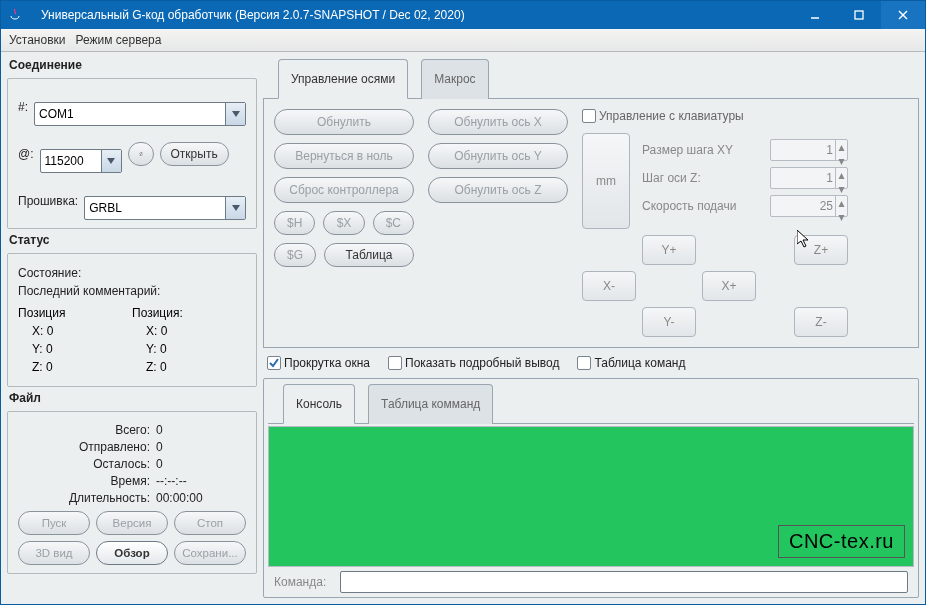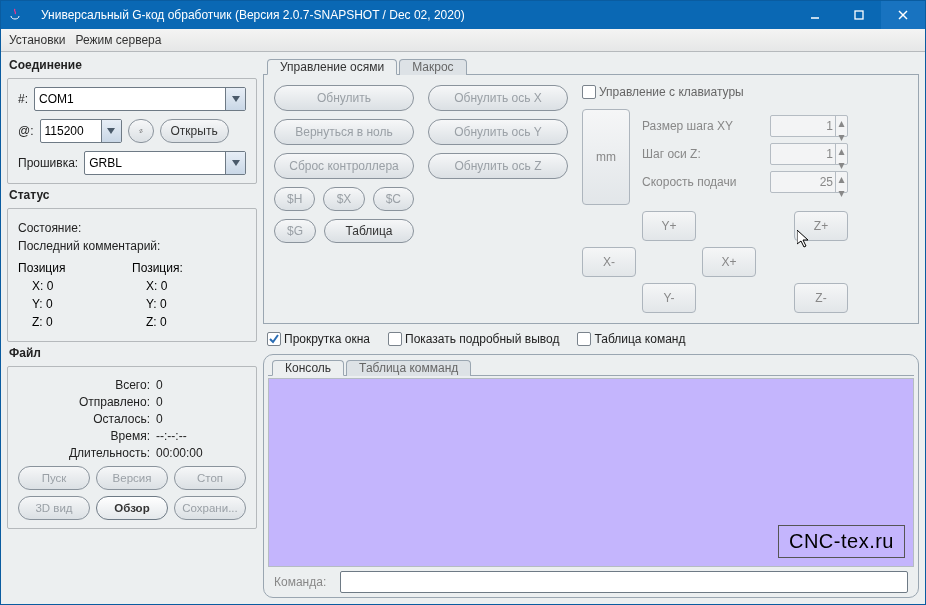--- a/index.html
+++ b/index.html
@@ -18,21 +18,21 @@
 .rightcol { flex: 1; display: flex; flex-direction: column; gap: 6px; }
 .group-title { font-weight: bold; color: #222; margin-bottom: 2px; margin-left: 2px; }
 .panel { border: 1px solid #b5b9bc; background: #eceff0; border-radius: 2px; padding: 8px 10px; }
 .row { display: flex; align-items: center; gap: 6px; margin-bottom: 8px; }
 .row:last-child { margin-bottom: 0; }
 .lbl { color: #222; }
 .input, .select {
   height: 24px; background: #fff; border: 1px solid #6e7a85; border-radius: 2px;
   padding: 0 4px; display: flex; align-items: center; position: relative;
 }
-.select { padding-right: 20px; }
+.select { padding-right: 20px; margin-top: 15px; }
 .select .dd { position: absolute; right: 0; top: 0; bottom: 0; width: 20px;
   background: linear-gradient(#e7eef6,#c9d7e6); border-left: 1px solid #6e7a85;
   display: flex; align-items: center; justify-content: center; }
 .select .dd svg { width: 8px; height: 6px; }
 .btn {
   height: 24px; background: linear-gradient(#f6f7f8,#dbe0e4); border: 1px solid #8a939c;
   border-radius: 13px; padding: 0 10px; display: inline-flex; align-items: center; justify-content: center;
   color: #333; cursor: default;
 }
 .btn.disabled { color: #9aa0a6; }
@@ -45,21 +45,21 @@
 .pos-col div.val { margin-left: 14px; }
 .file-panel .frow { display: flex; margin: 3px 0; }
 .file-panel .fl { flex: 1; text-align: right; color: #222; padding-right: 6px;}
 .file-panel .fv { width: 90px; color: #222; }
 .btn-row { display: flex; gap: 6px; margin-top: 6px; }
 .btn-row .btn { flex: 1; padding: 0 2px; font-size: 11.5px;}
 
 .tabs { display: flex; gap: 2px; border-bottom: 1px solid #9aa6b1; padding: 0 4px; }
 .tab {
   border: 1px solid #9aa6b1; border-bottom: none; border-radius: 4px 4px 0 0;
-  padding: 0 12px; background: #e3e7ea; color: #333; position: relative; top: 1px;
+  padding: 12px 12px; background: #e3e7ea; color: #333; position: relative; top: 1px; margin-left: 11px;
 }
 .tab.active { background: #eceff0; border-bottom: 1px solid #eceff0; }
 .tab.inactive { background: #dde2e6; color: #666; }
 .tab-body { border: 1px solid #9aa6b1; border-top: none; padding: 10px; background: #eceff0; }
 .axis-area { display: flex; gap: 14px; }
 .ax-left { width: 140px; display: flex; flex-direction: column; gap: 8px; }
 .ax-left2 { width: 140px; display: flex; flex-direction: column; gap: 8px; }
 .ax-right { flex: 1; display: flex; flex-direction: column; }
 .ax-btn { height: 26px; }
 .mini-row { display: flex; gap: 8px; }
@@ -69,22 +69,22 @@
 .checkbox.checked svg { display:block;}
 .checkbox svg { display:none; width:10px; height:10px;}
 .params { margin-top: 4px; }
 .prow { display: flex; align-items: center; gap: 8px; margin: 6px 0; }
 .prow .pl { width: 120px; text-align: left; color: #888; }
 .spin { width: 78px; height: 22px; background: #f3f4f5; border: 1px solid #b5bcc3; border-radius: 2px; display: flex; align-items: center; justify-content: flex-end; padding-right: 14px; position: relative; color: #888;}
 .spin .arrows { position:absolute; right:0; top:0; bottom:0; width:12px; border-left:1px solid #b5bcc3; display:flex; flex-direction:column;}
 .spin .arrows div{flex:1; display:flex; align-items:center; justify-content:center;}
 .jog-btn { height: 30px; background: linear-gradient(#f5f6f7,#e2e6e9); border: 1px solid #adb5bd; border-radius: 4px; display:flex; align-items:center; justify-content:center; color:#888;}
 .output-opts { display: flex; gap: 18px; align-items: center; padding: 2px 4px; text-align: right; }
-.console-panel { flex: 1; display:flex; flex-direction:column; border:1px solid #9aa6b1; border-radius:10px; background:#eceff0; padding:4px;}
-.console-area { flex:1; background:#c4b5fd; border:1px solid #b5bcc3; margin-top:2px; position:relative; overflow:hidden;}
+.console-panel { flex: 1; display:flex; flex-direction:column; border:1px solid #9aa6b1; border-radius:2px; background:#eceff0; padding:4px;}
+.console-area { flex:1; background:#22c55e; border:1px solid #b5bcc3; margin-top:2px; position:relative; overflow:hidden;}
 .watermark { position:absolute; right:8px; bottom:8px; border:1px solid #555; padding:4px 10px; text-align:center; font-family: 'Times New Roman', serif;}
 .watermark .l1 { font-size:20px; letter-spacing:0.5px;}
 .watermark .l2 { font-size:18px; letter-spacing:3px; border-top:1px solid #555; margin-top:2px;}
 .cmd-row { display:flex; align-items:center; gap:14px; padding:4px 6px 0 6px;}
 .cmd-row .input { flex:1; color:#999; height:22px;}
 .cursor-img { position:absolute; pointer-events:none; }
 .kb-ctrl { display:flex; align-items:flex-start; gap:12px;}
 .mmwrap { display:flex; flex-direction:column; gap: 0; }
 .mmwrap .jog-btn { height: 96px; width:48px; }
 .xyzone { display:grid; grid-template-columns: 54px 54px 54px 26px 54px; grid-template-rows: 30px 30px 30px; gap:6px; margin-top:6px;}

